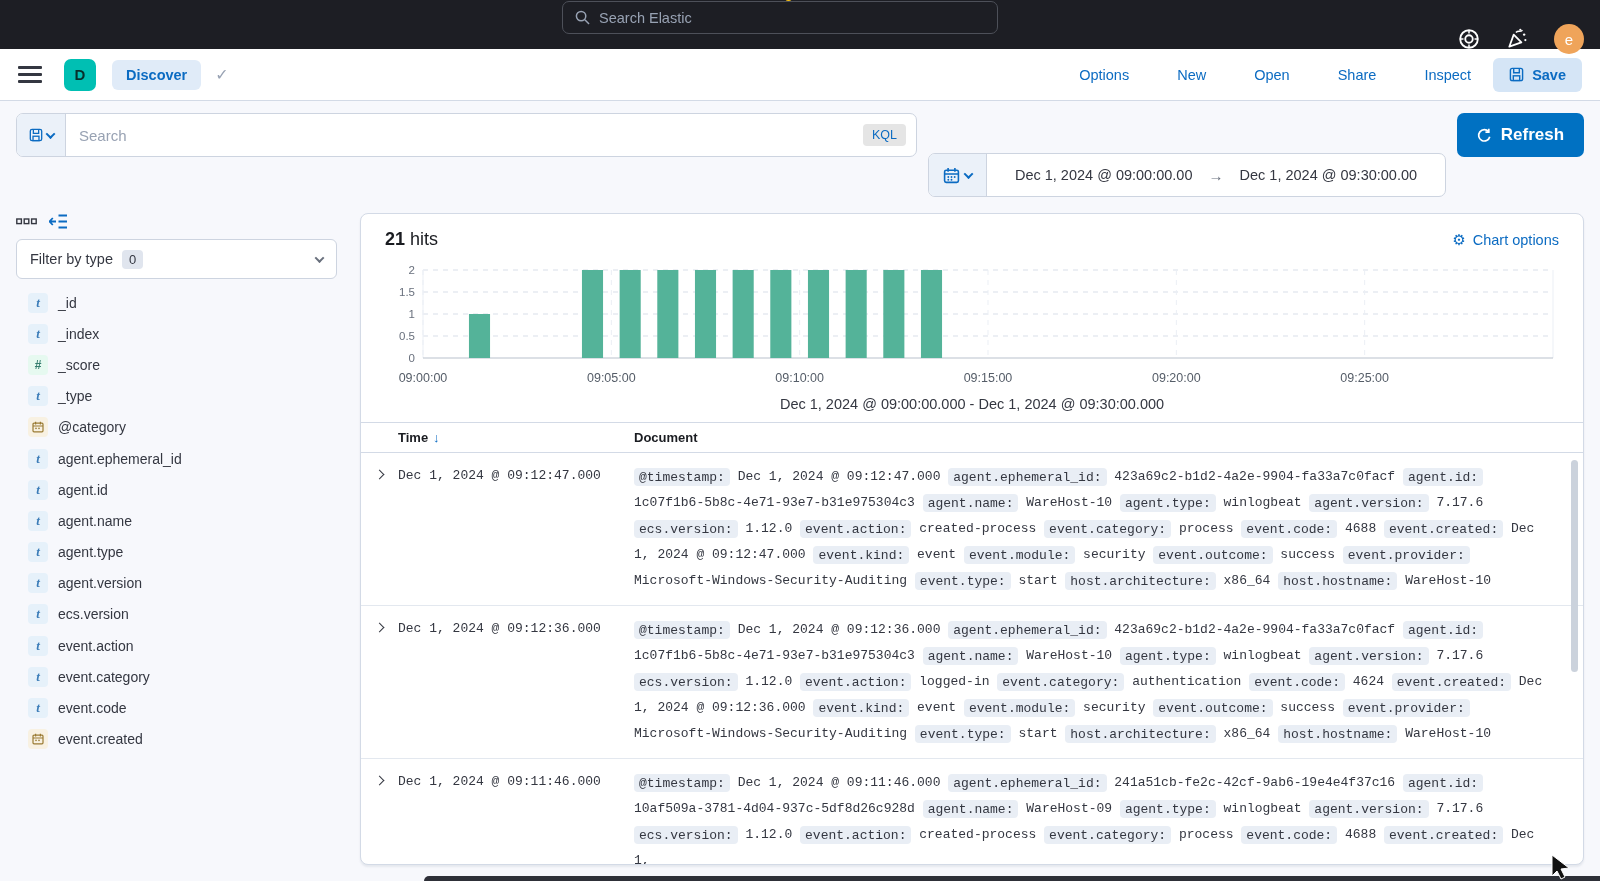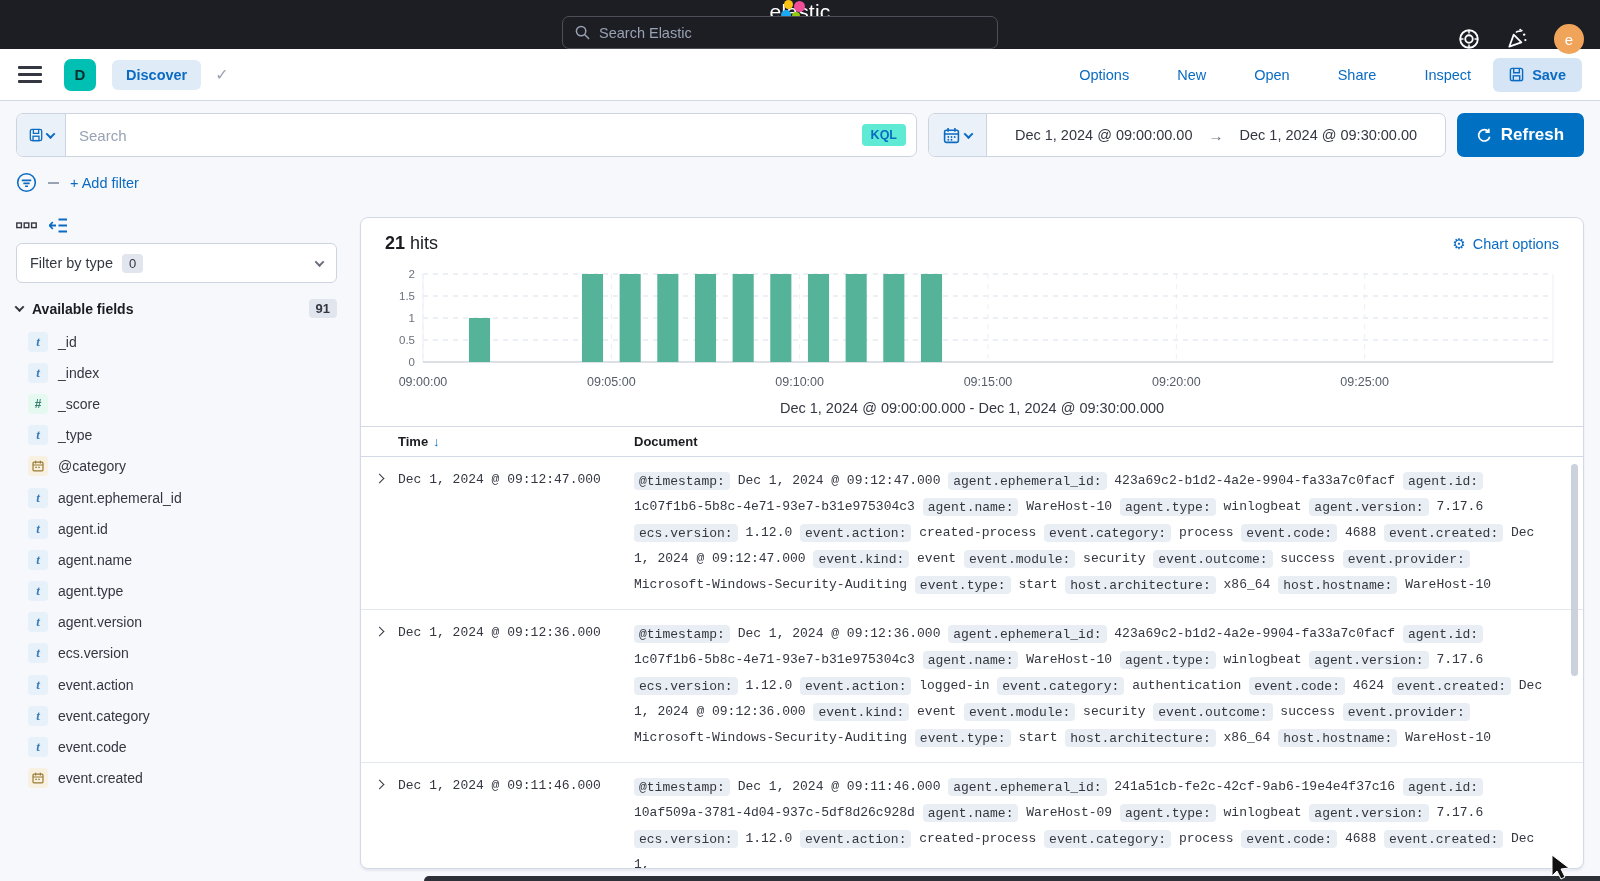--- a/index.html
+++ b/index.html
@@ -5,43 +5,43 @@
   *{margin:0;padding:0;box-sizing:border-box;}
   html,body{width:1600px;height:881px;overflow:hidden;}
   body{font-family:"Liberation Sans",sans-serif;background:#fff;color:#343741;}
   .app{width:1600px;height:881px;overflow:hidden;position:relative;}
 
   
   .topbar{height:49px;background:#1D1E24;display:flex;align-items:center;padding:0 16px;position:relative;flex-direction:column;}
   .logo{width:28px;height:28px;position:relative;margin-right:10px;}
   .logo i{position:absolute;border-radius:50%;}
   .brand{color:#fff;font-size:21px;font-weight:500;letter-spacing:.2px;}
-  .topsearch{position:absolute;left:562px;top:16px;width:436px;height:33px;border:1px solid #4d5059;border-radius:7px;display:flex;align-items:center;gap:9px;padding:0 12px;color:#98A2B3;font-size:14.5px;background:#1D1E24;}
+  .topsearch{position:absolute;left:562px;top:1px;width:436px;height:33px;border:1px solid #4d5059;border-radius:7px;display:flex;align-items:center;gap:9px;padding:0 12px;color:#98A2B3;font-size:14.5px;background:#1D1E24;}
   .topicons{margin-left:auto;display:flex;align-items:center;gap:26px;}
   .avatar{width:30px;height:30px;border-radius:50%;background:#EFA45A;color:#fff;display:flex;align-items:center;justify-content:center;font-size:15px;}
 
   
   .navbar{height:52px;background:#fff;border-bottom:1px solid #D3DAE6;display:flex;align-items:center;padding:0 18px;}
   .hamburger{width:24px;display:flex;flex-direction:column;gap:4px;cursor:pointer;}
   .hamburger i{height:3px;background:#343741;border-radius:1px;}
   .space-badge{width:32px;height:32px;border-radius:7px;background:#00BFB3;color:#072F2B;font-weight:700;font-size:15px;display:flex;align-items:center;justify-content:center;margin-left:22px;}
   .crumb{margin-left:16px;background:#E0EBF8;color:#0B6BC2;font-weight:600;font-size:14.5px;padding:7px 14px;border-radius:6px;}
   .crumb-check{margin-left:14px;color:#98A2B3;font-size:16px;}
   .navlinks{margin-left:auto;display:flex;align-items:center;gap:48px;}
   .navlinks .lnk{color:#0B6BC2;font-size:14.5px;cursor:pointer;}
   .savebtn{margin-left:22px;background:#D5E5F6;border-radius:6px;color:#0B6BC2;font-weight:700;font-size:14.5px;padding:9px 16px;display:flex;align-items:center;gap:8px;cursor:pointer;}
 
   
   .content{background:#F7F8FC;height:780px;position:relative;}
   .querybar{display:flex;gap:11px;padding:12px 16px 0;}
   .qgroup{flex:1;height:44px;background:#fff;border:1px solid #CDD4E0;border-radius:7px;display:flex;align-items:center;overflow:hidden;}
   .savedq{width:49px;height:100%;background:#EBF1F9;border-right:1px solid #CDD4E0;display:flex;align-items:center;justify-content:center;gap:4px;cursor:pointer;}
   .qtext{padding-left:13px;color:#98A2B3;font-size:15px;}
-  .kql{margin-left:auto;margin-right:10px;background:#5eead4;color:#0B6BC2;font-weight:700;font-size:12.5px;padding:4px 9px;border-radius:4px;cursor:pointer;}
-  .dategroup{width:518px;height:44px;background:#fff;border:1px solid #CDD4E0;border-radius:7px;display:flex;overflow:hidden;}
+  .kql{margin-left:auto;margin-right:10px;background:#e5e5e5;color:#0B6BC2;font-weight:400;font-size:12.5px;padding:4px 9px;border-radius:4px;cursor:pointer;}
+  .dategroup{width:518px;height:44px;background:#fff;border:1px solid #CDD4E0;border-radius:7px;display:flex;overflow:hidden;margin-top:40px;}
   .calbox{width:58px;background:#EBF1F9;border-right:1px solid #CDD4E0;display:flex;align-items:center;justify-content:center;gap:5px;cursor:pointer;}
   .dates{flex:1;display:flex;align-items:center;justify-content:center;gap:16px;font-size:14.5px;color:#343741;}
   .dates .arrow{color:#69707D;font-size:15px;}
   .refreshbtn{width:127px;height:44px;background:#0071C2;border-radius:7px;color:#fff;font-weight:600;font-size:17px;display:flex;align-items:center;justify-content:center;gap:9px;cursor:pointer;}
   .filterrow{height:37px;display:flex;align-items:center;gap:9px;padding:0 16px;margin-top:7px;}
   .fdash{width:11px;height:2px;background:#98A2B3;margin:0 2px;}
   .addfilter{color:#0B6BC2;font-size:14.5px;cursor:pointer;}
 
   .bodyrow{display:flex;padding:16px 16px 0;align-items:flex-start;}
   
@@ -198,52 +198,39 @@
       </div>
       <div class="refreshbtn">
         <svg class="icon" width="15" height="15" viewBox="0 0 16 16">
             <path d="M13.6 9.3 A6 6 0 1 1 12.4 4" fill="none" stroke="#fff" stroke-width="1.8"></path>
             <path d="M12.6 0.8 L12.6 4.4 L9 4.4" fill="none" stroke="#fff" stroke-width="1.8"></path>
           </svg>
         <span>Refresh</span>
       </div>
     </div>
 
-    <div class="filterrow">
-      <svg class="icon" width="21" height="21" viewBox="0 0 20 20">
-          <circle cx="10" cy="10" r="8.4" fill="none" stroke="#0B6BC2" stroke-width="1.5"></circle>
-          <path d="M5.5 8 h9 M7 10.8 h6 M8.6 13.6 h2.8" stroke="#0B6BC2" stroke-width="1.5"></path>
-        </svg>
-      <span class="fdash"></span>
-      <span class="addfilter">+ Add filter</span>
-    </div>
 
     <div class="bodyrow">
 
       <div class="sidebar">
         <div class="idxrow">
           <svg class="icon" width="21" height="8" viewBox="0 0 21 8">
               <rect x="0.8" y="1" width="4.6" height="4.6" fill="none" stroke="#343741" stroke-width="1.4"></rect>
               <rect x="8.2" y="1" width="4.6" height="4.6" fill="none" stroke="#343741" stroke-width="1.4"></rect>
               <rect x="15.6" y="1" width="4.6" height="4.6" fill="none" stroke="#343741" stroke-width="1.4"></rect>
             </svg>
           <svg class="icon" width="19" height="17" viewBox="0 0 19 17">
               <path d="M9.5 2.5 H18 M9.5 8.5 H18 M9.5 14.5 H18" stroke="#0B6BC2" stroke-width="1.8"></path>
               <path d="M7 8.5 H0.8 M3.8 5 L0.5 8.5 L3.8 12" fill="none" stroke="#0B6BC2" stroke-width="1.8"></path>
             </svg>
         </div>
         <div class="typefilter">
           <span>Filter by type</span>
           <span class="cnt">0</span>
           <span class="chev down gray"></span>
-        </div>
-        <div class="availrow">
-          <span class="chev down"></span>
-          <span>Available fields</span>
-          <span class="cnt">91</span>
         </div>
         <div class="fields" id="field-list">
             <div class="field">
               <span class="ficon string">t</span>
               <span class="flabel">_id</span>
             </div>
             <div class="field">
               <span class="ficon string">t</span>
               <span class="flabel">_index</span>
             </div>

